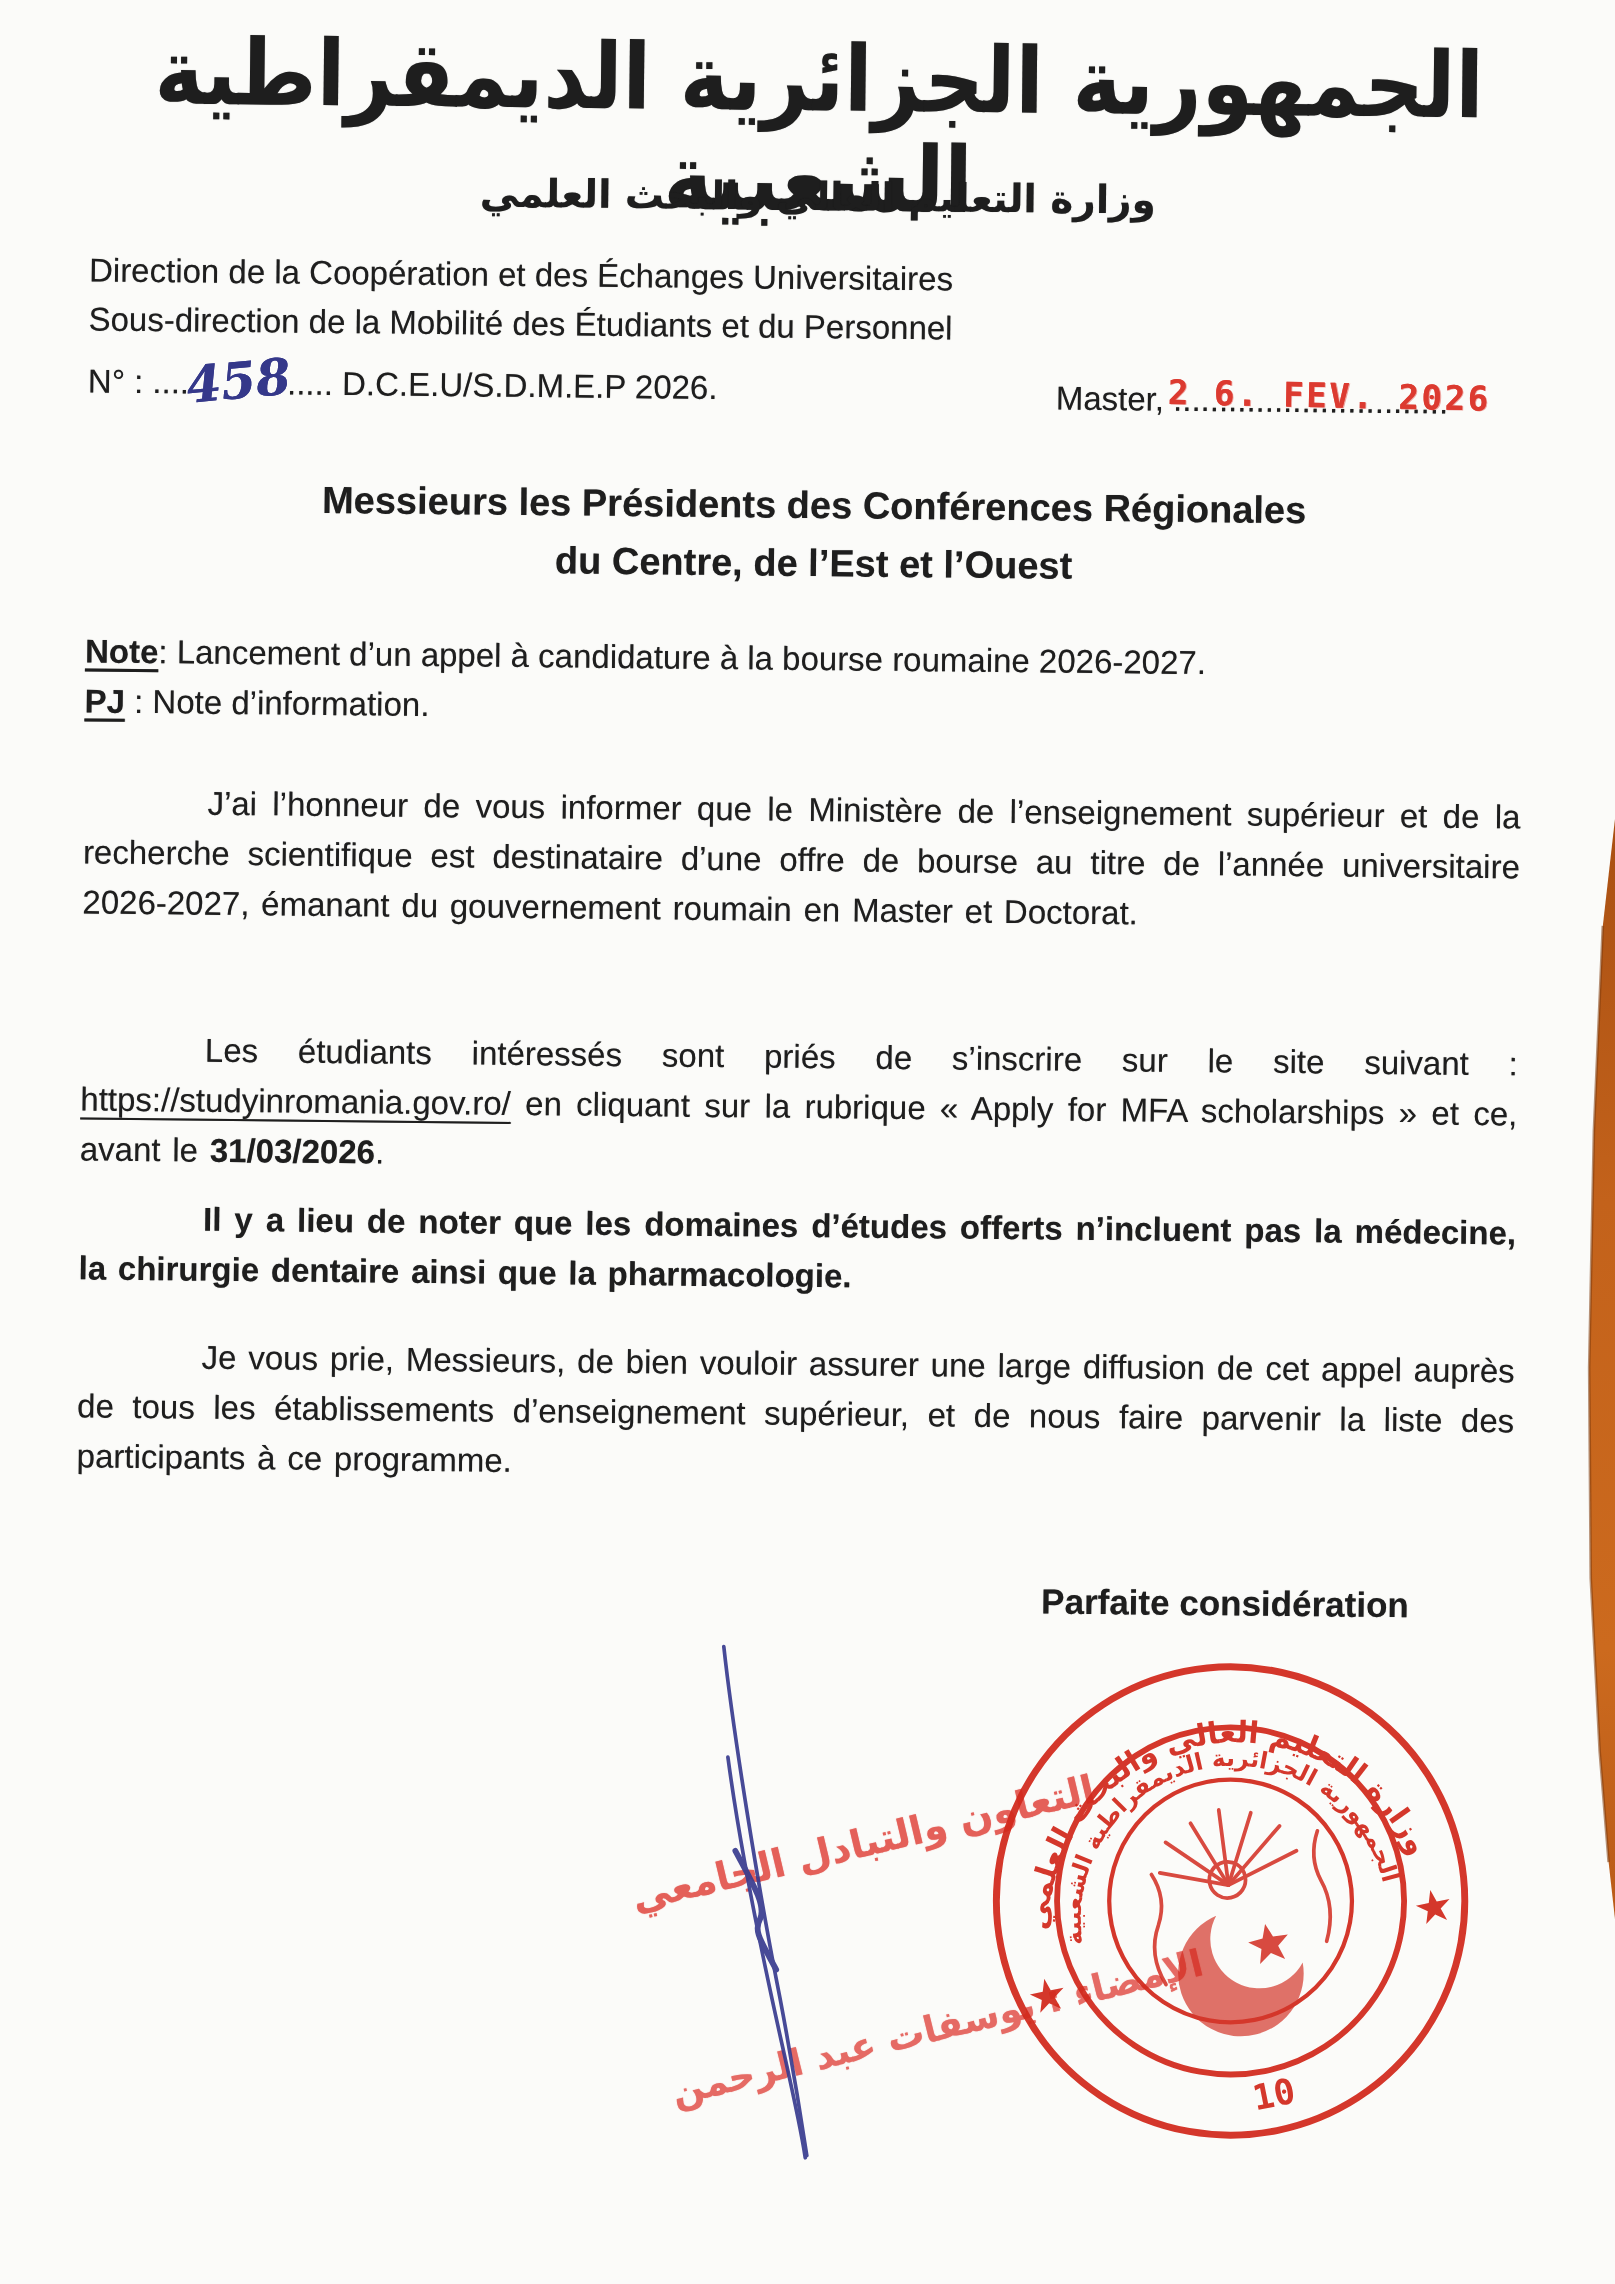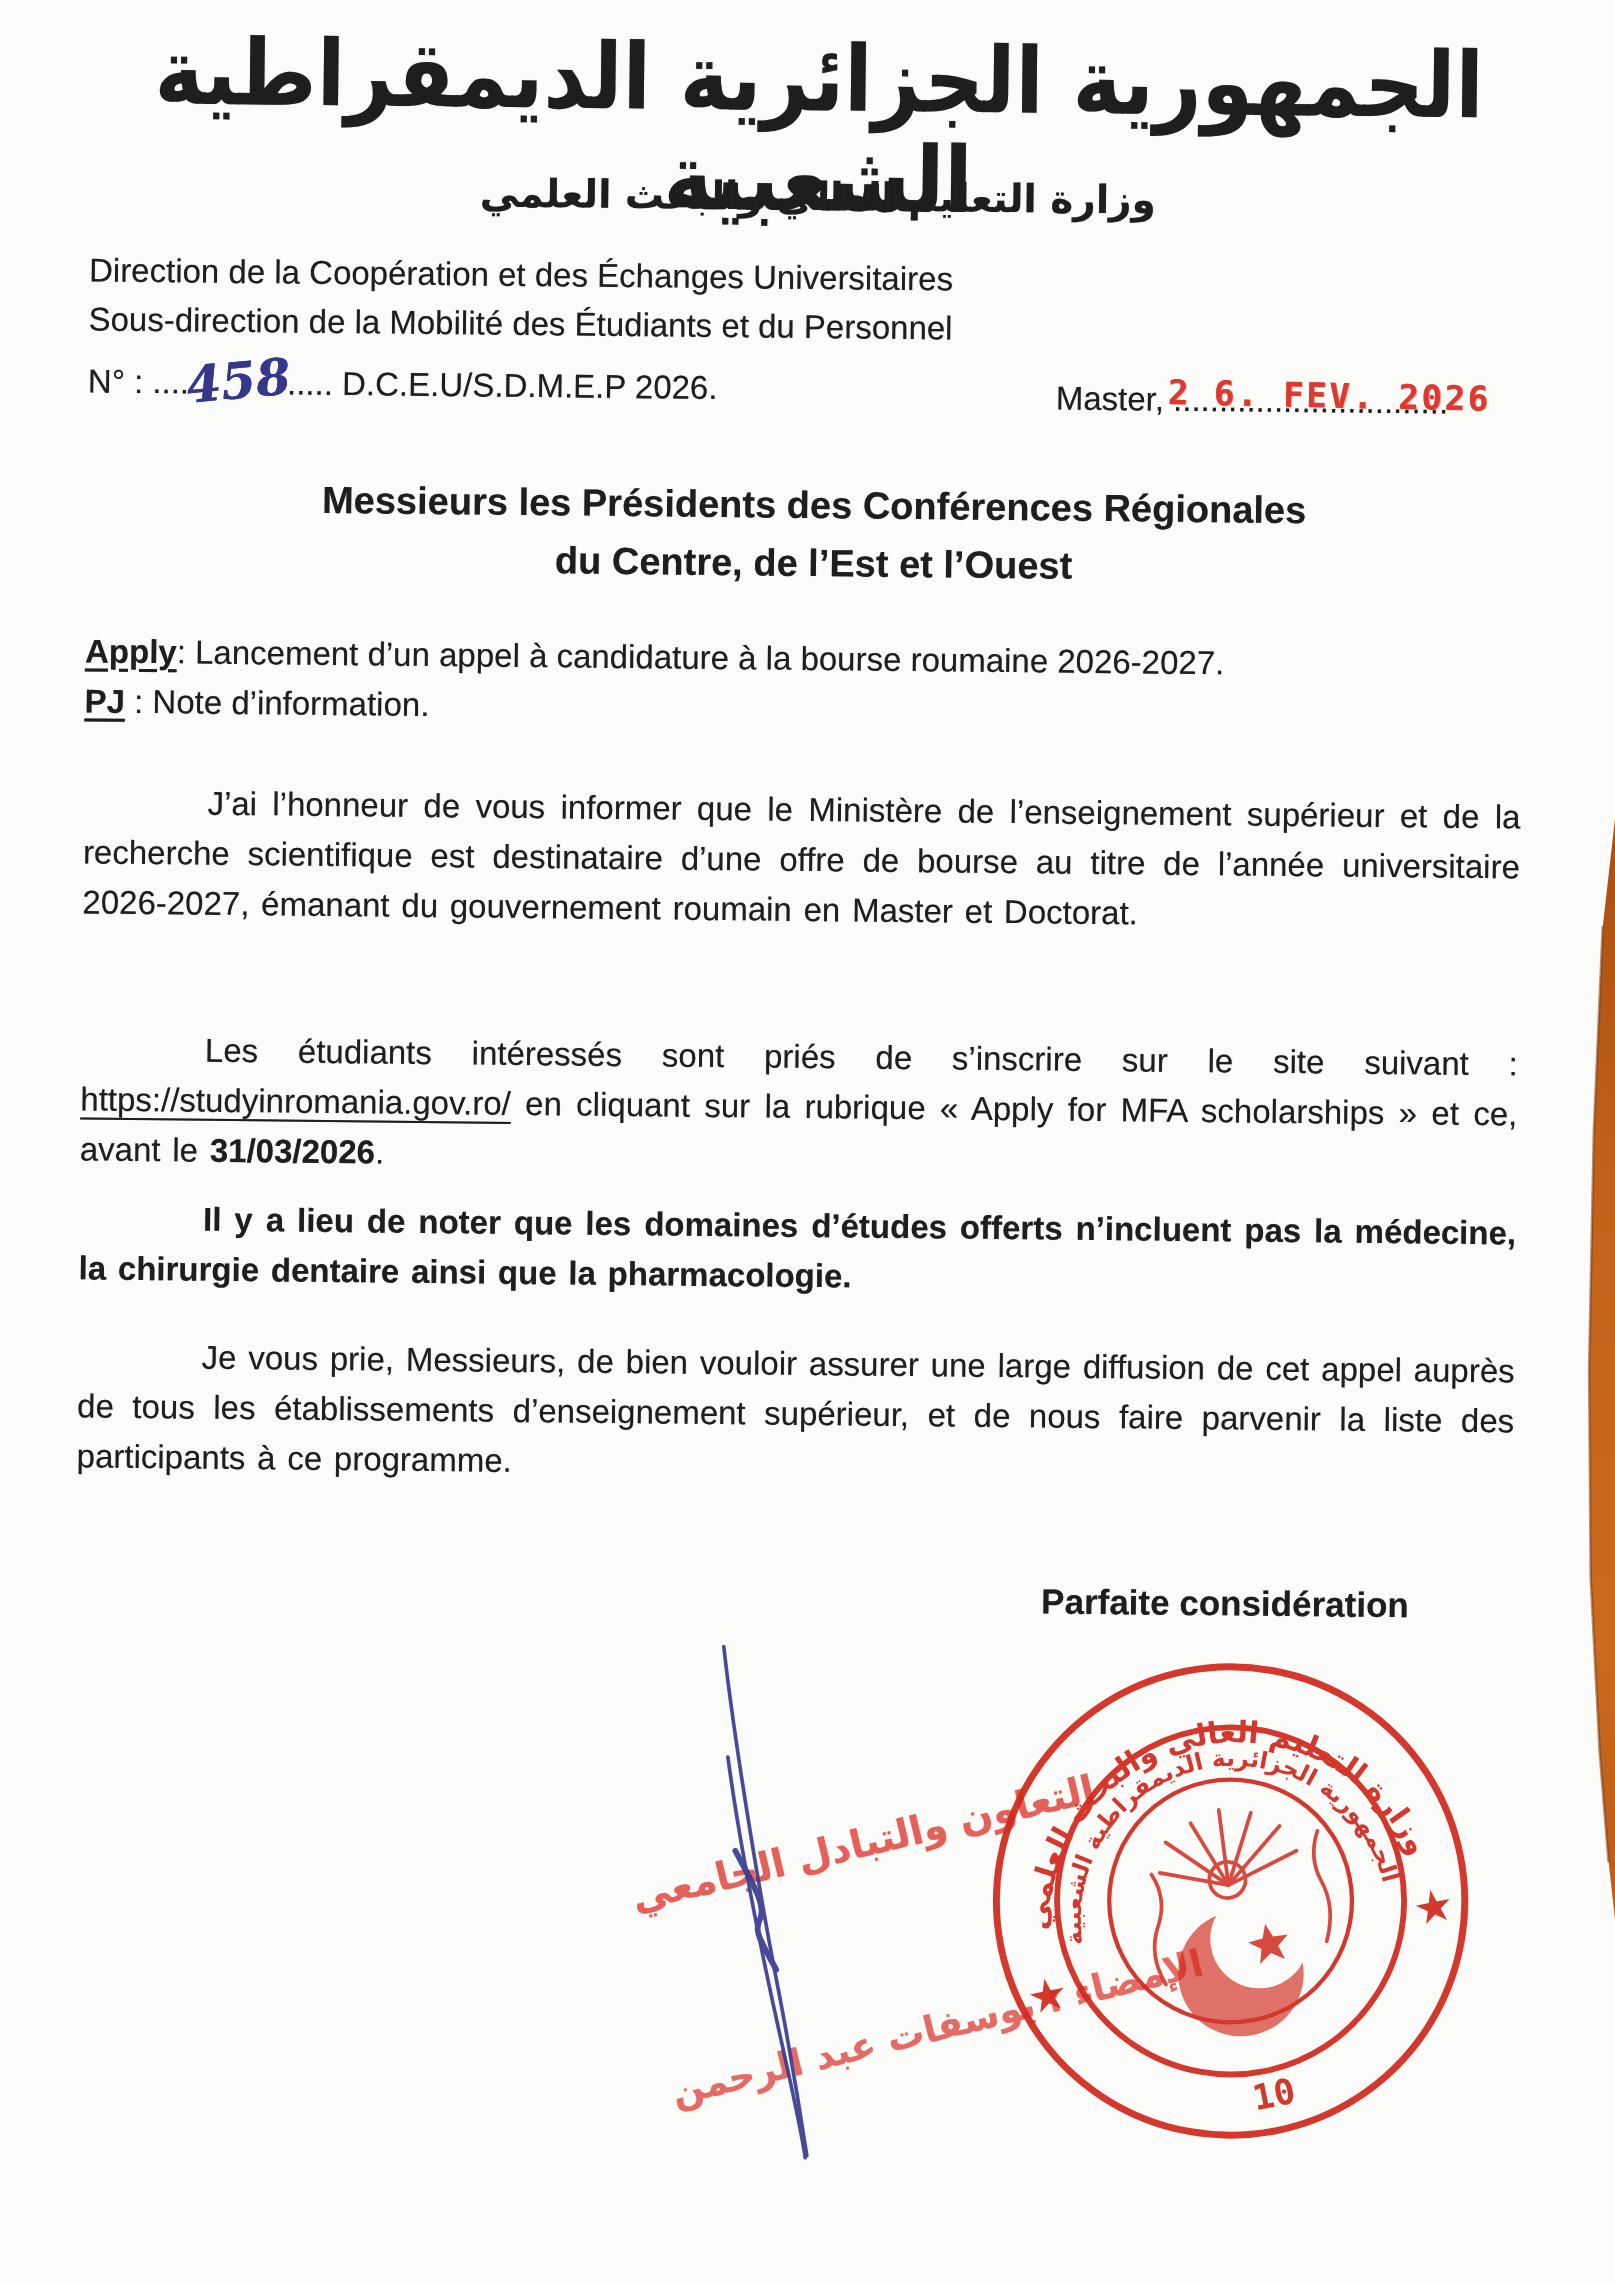--- a/index.html
+++ b/index.html
@@ -133,21 +133,21 @@
 
     <div class="abs algerline txt">
       <span>Master, </span><span>..............................</span>
       <span class="date-stamp">2 6. FEV. 2026</span>
     </div>
 
     <div class="abs addr addr1 txt">Messieurs les Présidents des Conférences Régionales</div>
     <div class="abs addr addr2 txt">du Centre, de l’Est et l’Ouest</div>
 
     <div class="abs meta objet txt">
-      <span class="lbl">Apply</span><span>: </span><span>Lancement d’un appel à candidature à la bourse roumaine 2026-2027.</span>
+      <span class="lbl">Note</span><span>: </span><span>Lancement d’un appel à candidature à la bourse roumaine 2026-2027.</span>
     </div>
     <div class="abs meta pj txt">
       <span class="lbl">PJ</span><span> : </span><span>Note d’information.</span>
     </div>
 
     <div class="abs para p1 txt">J’ai l’honneur de vous informer que le Ministère de l’enseignement supérieur et de la recherche scientifique est destinataire d’une offre de bourse au titre de l’année universitaire 2026-2027, émanant du gouvernement roumain en Master et Doctorat.</div>
 
     <div class="abs para p2 txt">
       <span>Les étudiants intéressés sont priés de s’inscrire sur le site suivant : </span><span class="link">https://studyinromania.gov.ro/</span><span> en cliquant sur la rubrique «  Apply for MFA scholarships » et ce, avant le </span><span class="bold">31/03/2026</span><span>.</span>
     </div>

